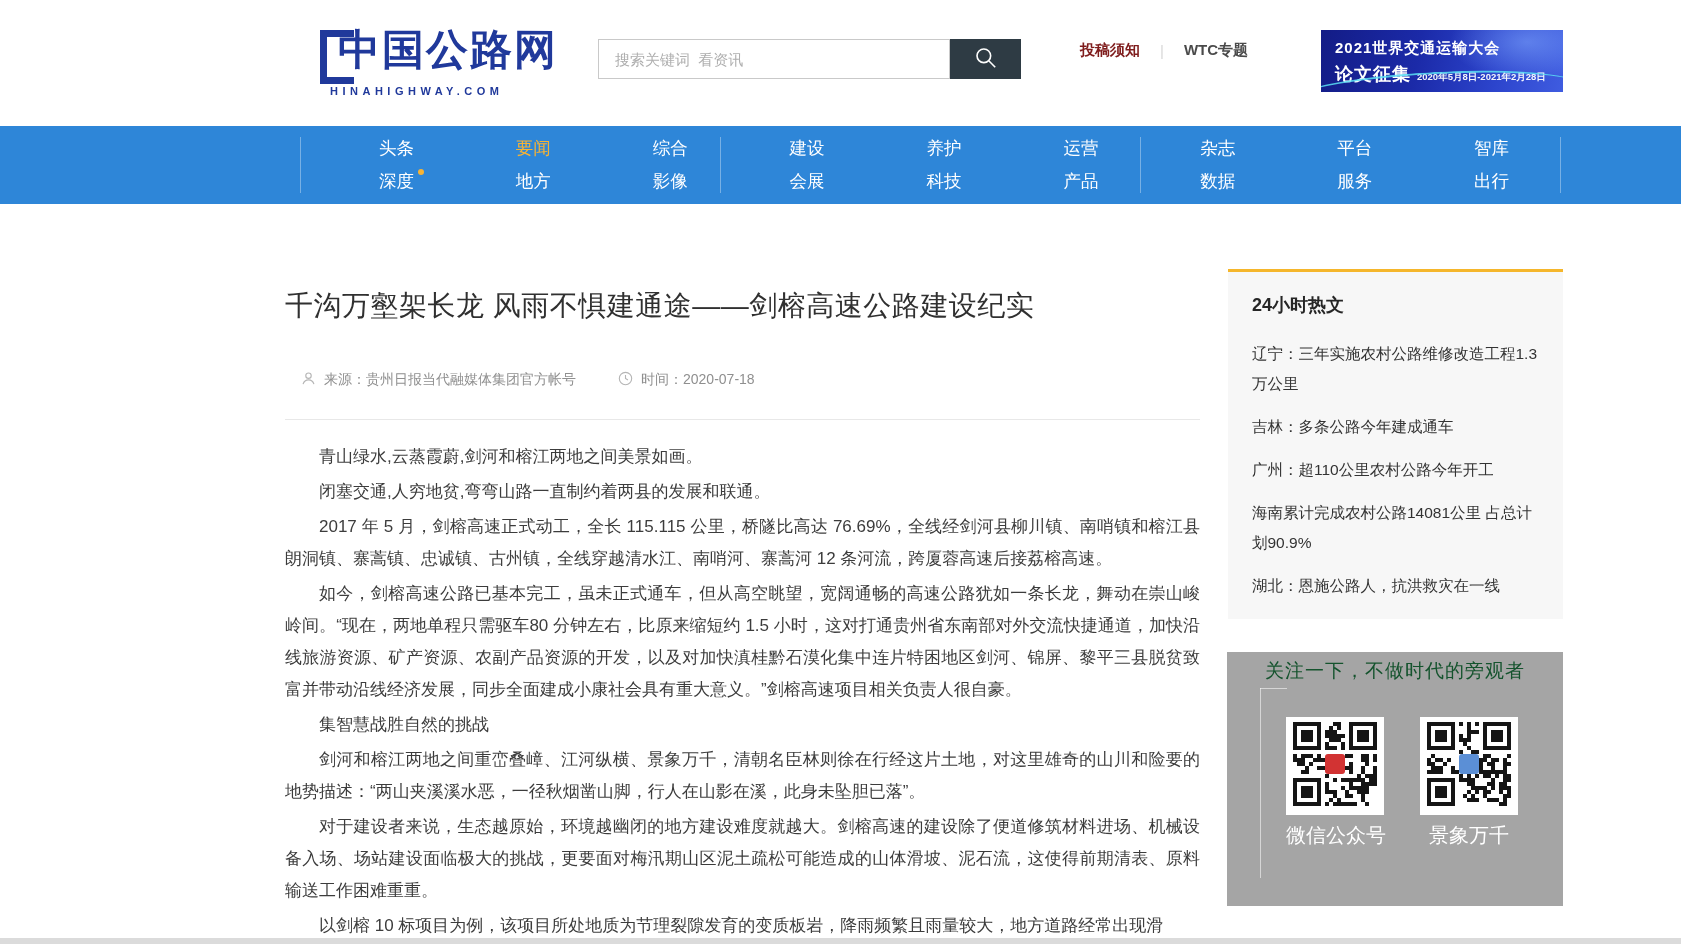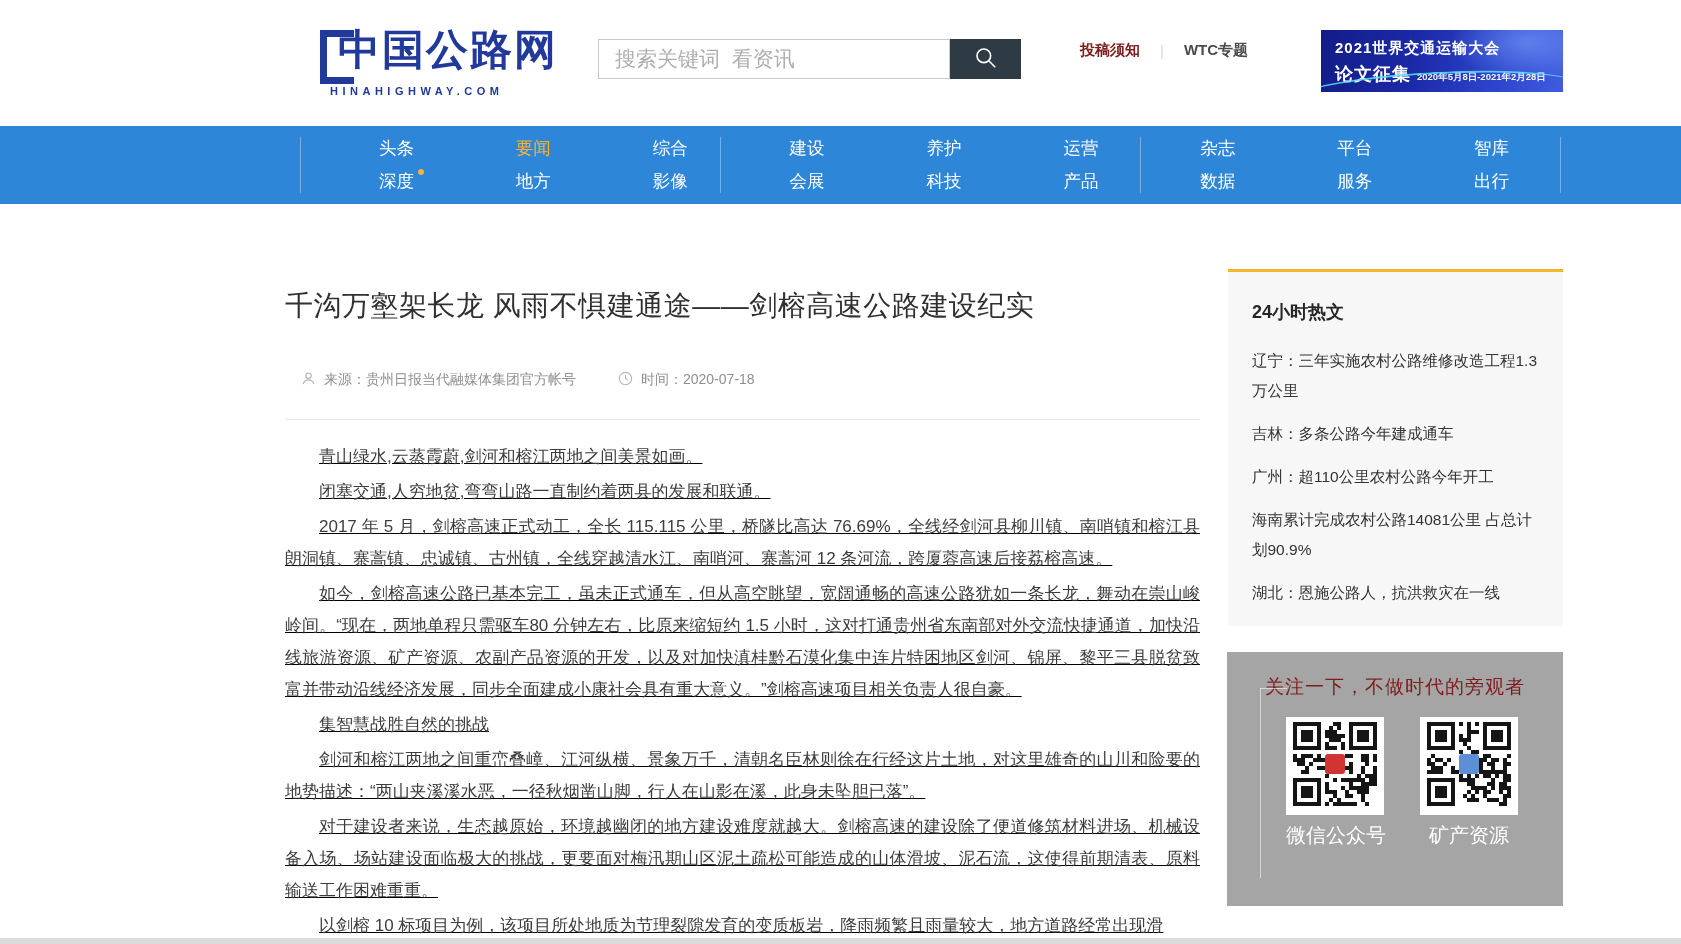--- a/index.html
+++ b/index.html
@@ -9,21 +9,21 @@
     background:#fff; font-family:"Liberation Sans","DejaVu Sans",sans-serif;
   }
   
   .top-header { position:absolute; left:0; top:0; width:100%; height:126px; background:#fff; }
   .logo { position:absolute; left:300px; top:28px; color:#20399B; cursor:pointer; }
   .logo-row { display:flex; align-items:flex-start;padding-left:20px; }
   .logo-bracket { width:34px; height:54px; border:7px solid #20399B; border-right:none; margin-right:-16px; margin-top:2px; }
   .logo-brand { font-size:42px; font-weight:700; line-height:1.05; letter-spacing:2px; white-space:nowrap; }
   .logo-domain { font-size:11px; font-weight:700; letter-spacing:4.5px; margin-top:1px; margin-left:30px; white-space:nowrap; }
   .search-box { position:absolute; left:598px; top:39px; width:352px; height:40px; border:1px solid #c9c9c9; background:#fff; }
-  .search-box input { width:100%; height:100%; border:0; outline:0; padding:0 16px; font-size:21px; color:#333; font-family:inherit; background:transparent; }
+  .search-box input { width:100%; height:100%; border:0; outline:0; padding:0 16px; font-size:15px; color:#333; font-family:inherit; background:transparent; }
   .search-box input::placeholder { color:#aeaeae; }
   .search-btn { position:absolute; left:950px; top:39px; width:71px; height:40px; background:#2E3B44; border:none; display:flex; align-items:center; justify-content:center; cursor:pointer; }
   .header-links { position:absolute; left:1080px; top:41px; display:flex; gap:20px; align-items:center; font-size:15px; white-space:nowrap; }
   .link-submit { color:#7f1d1d; font-weight:700; cursor:pointer; }
   .link-sep { color:#d8d8d8; }
   .link-wtc { color:#4a4a4a; font-weight:700; cursor:pointer; }
   
   .banner { position:absolute; left:1321px; top:30px; width:242px; height:62px; overflow:hidden; cursor:pointer;
     background:linear-gradient(100deg,#131c86 0%,#1b2aa8 40%,#2c44cc 72%,#3f5ce0 100%); color:#fff; }
   .banner::before { content:""; position:absolute; right:-20px; top:-16px; width:140px; height:70px;
@@ -42,30 +42,30 @@
   .nav-link.active { color:#F6B335; }
   .nav-dot { position:absolute; right:-10px; top:4px; width:6px; height:6px; border-radius:50%; background:#F6B335; }
   .nav-divider { position:absolute; top:11px; width:1px; height:56px; background:rgba(255,255,255,.35); }
   
   .article { position:absolute; left:285px; top:289px; width:915px; }
   .article-title { font-size:28px; font-weight:500; color:#303030; letter-spacing:.5px; line-height:34px; white-space:nowrap; }
   .article-meta { position:relative; height:20px; margin-top:48px; color:#8f8f8f; font-size:14px; }
   .meta-source, .meta-time { position:absolute; top:0; display:flex; align-items:center; gap:8px; white-space:nowrap; }
   .meta-source { left:16px; } .meta-time { left:333px; }
   .article-divider { width:100%; height:1px; background:#e8e8e8; margin-top:28px; }
-  .article-body { margin-top:21px;text-decoration:underline; }
+  .article-body { margin-top:21px; }
   .article-body p { font-size:17px; line-height:32px; color:#3c3c3c; text-indent:2em; text-align:justify; margin-bottom:3px; }
   
-  .sidebar-hot { position:absolute; left:1228px; top:269px; width:335px; background:#F7F7F7; border-top:3px solid #F5B62B; padding:28px 24px 16px; }
+  .sidebar-hot { position:absolute; left:1228px; top:269px; width:335px; background:#F7F7F7; border-top:3px solid #F5B62B; padding:21px 24px 16px; }
   .hot-title { font-size:18px; font-weight:700; color:#262626; margin-bottom:22px; }
   .hot-item { font-size:15.5px; color:#333; line-height:30px; margin-bottom:13px; cursor:pointer; }
   .hot-item:last-child { margin-bottom:2px; }
   
   .sidebar-follow { position:absolute; left:1227px; top:652px; width:336px; height:254px; background:#A5A5A5; }
-  .follow-title { text-align:center; padding-top:22px; color:#7f1d1d; font-size:19px; letter-spacing:1px; white-space:nowrap; }
+  .follow-title { text-align:center; padding-top:6px; color:#14532d; font-size:19px; letter-spacing:1px; white-space:nowrap; }
   .bracket-v { position:absolute; left:33px; top:36px; width:1px; height:190px; background:rgba(255,255,255,.55); }
   .bracket-h { position:absolute; left:33px; top:36px; width:27px; height:1px; background:rgba(255,255,255,.55); }
   .qr-card { position:absolute; top:65px; width:98px; height:98px; background:#fff; display:flex; align-items:center; justify-content:center; }
   .qr-card-1 { left:59px; } .qr-card-2 { left:193px; }
   .qr-label { position:absolute; top:170px; width:98px; text-align:center; color:#fff; font-size:20px; white-space:nowrap; }
   .qr-label-1 { left:59px; } .qr-label-2 { left:193px; }
   
   .bottom-strip { position:absolute; left:0; bottom:0; width:100%; height:6px; background:#DBDBDB; }
 </style>
 </head>
@@ -438,17 +438,17 @@
             <rect x="56" y="0" width="28" height="28" fill="#151515"></rect>
             <rect x="60" y="4" width="20" height="20" fill="#fff"></rect>
             <rect x="64" y="8" width="12" height="12" fill="#151515"></rect>
             <rect x="0" y="56" width="28" height="28" fill="#151515"></rect>
             <rect x="4" y="60" width="20" height="20" fill="#fff"></rect>
             <rect x="8" y="64" width="12" height="12" fill="#151515"></rect>
             <rect x="32" y="32" width="20" height="20" rx="3" fill="#5B8FD6"></rect>
           </svg></span>
       </div>
     <div class="qr-label qr-label-1">微信公众号</div>
-    <div class="qr-label qr-label-2">矿产资源</div>
+    <div class="qr-label qr-label-2">景象万千</div>
   </div>
 
   <div class="bottom-strip"></div>
 </div>
 
 </body></html>

